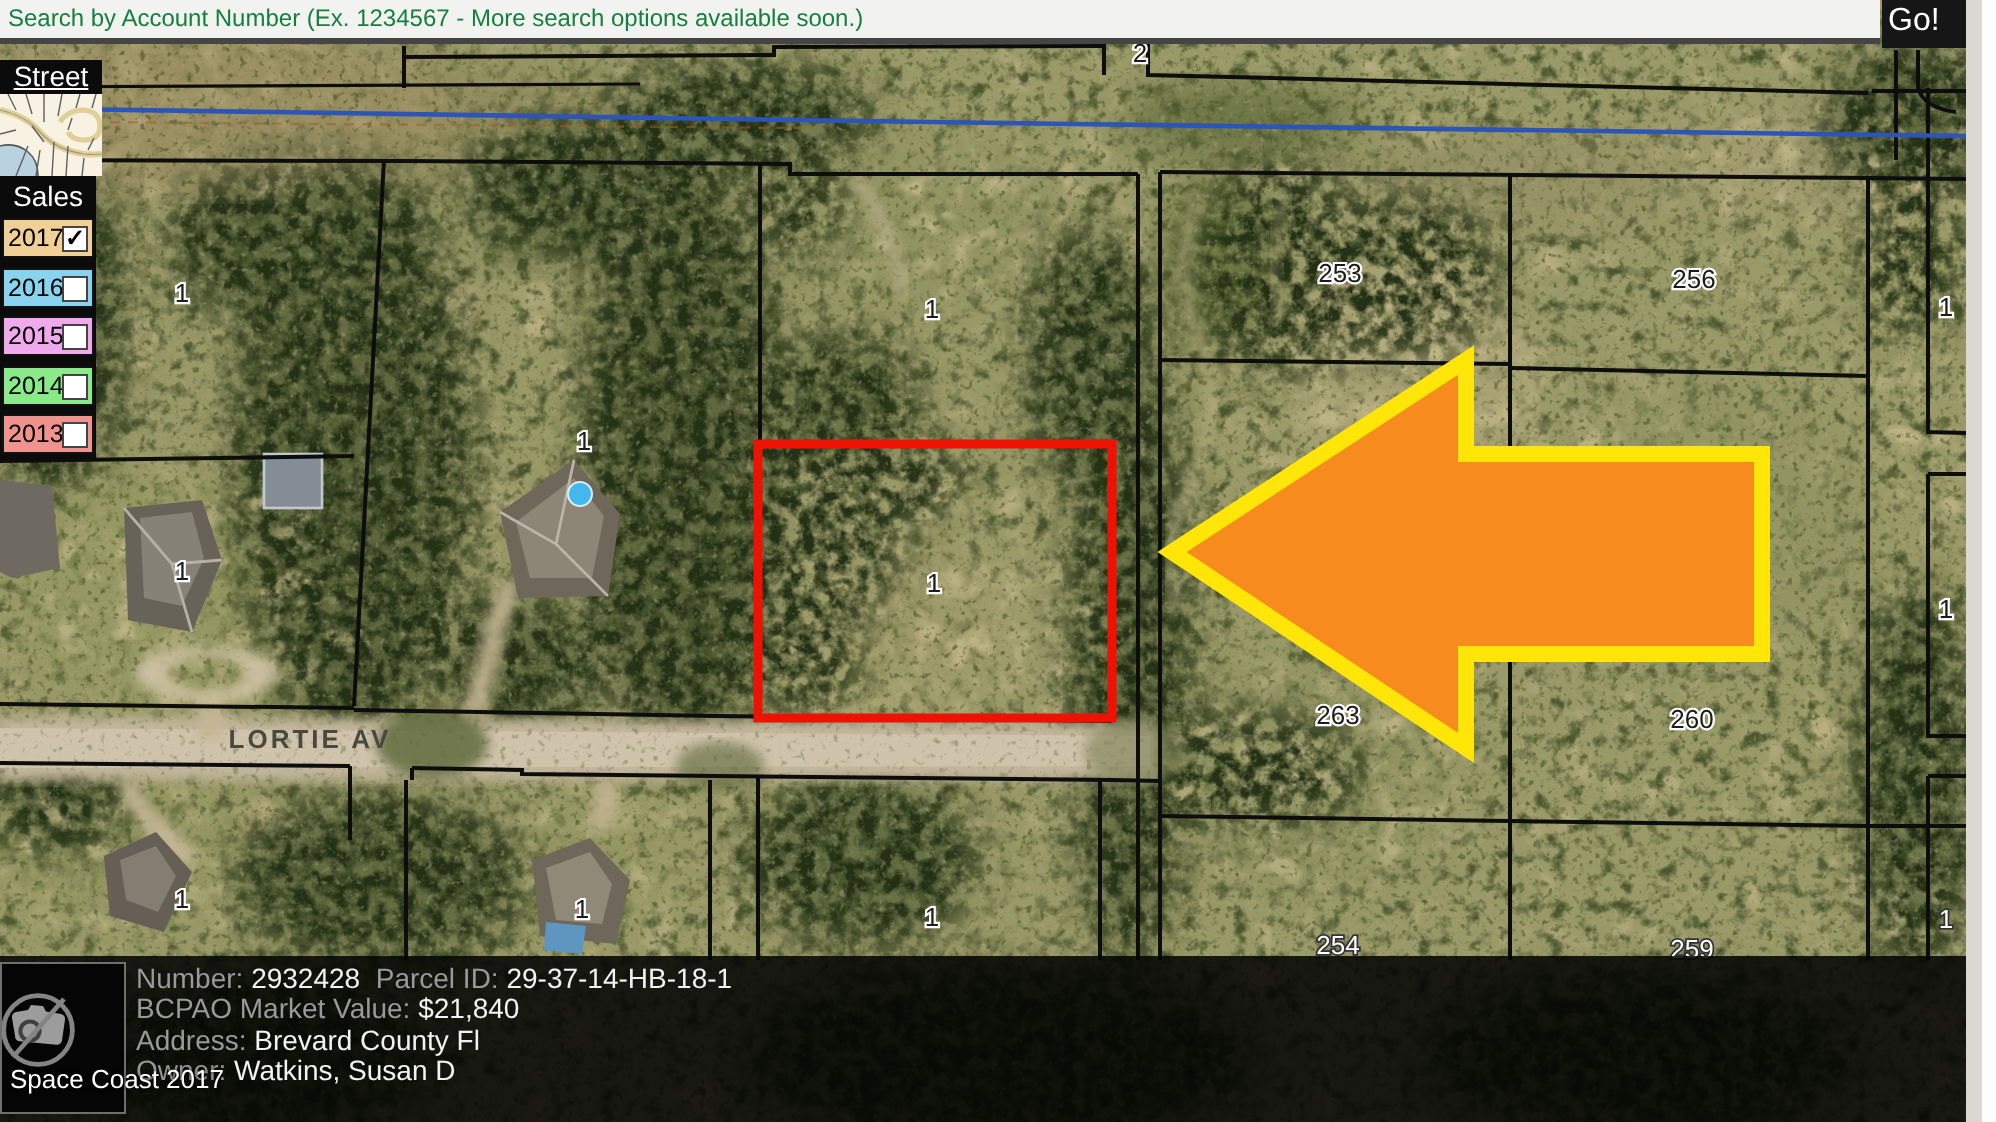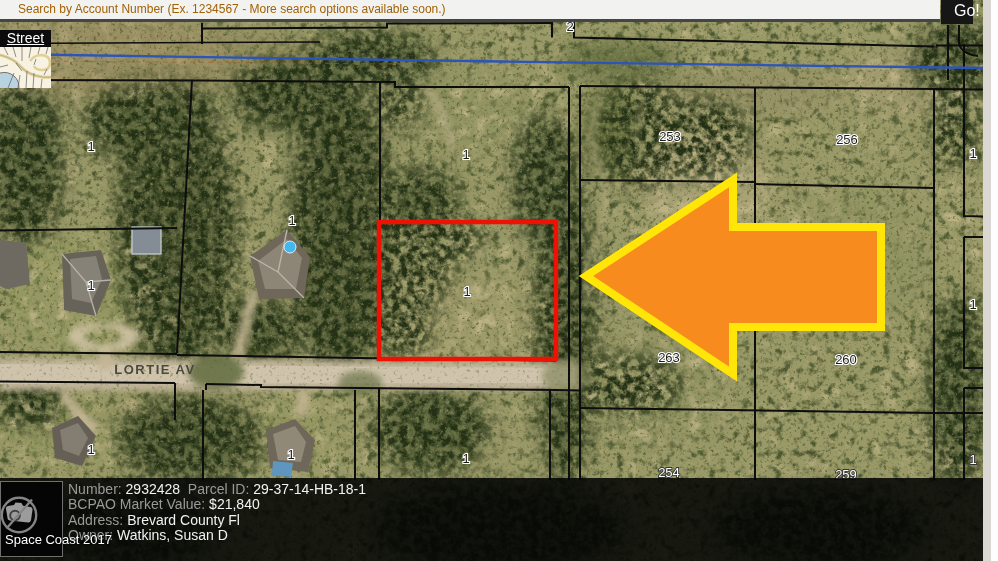--- a/index.html
+++ b/index.html
@@ -1,19 +1,19 @@
 <!DOCTYPE html>
 <html><head>
 <meta charset="utf-8">
 <style>
 html,body{margin:0;padding:0;}
 #stage{position:relative;width:998px;height:561px;overflow:hidden;font-family:"Liberation Sans",sans-serif;background:#7d8556;}
 #mapsvg{position:absolute;left:0;top:0;}
-#topbar{position:absolute;left:0;top:0;width:940px;height:22px;background:#f2f2f0;border-bottom:3px solid #454545;color:#a16207;font-size:12px;line-height:19px;padding-left:18px;box-sizing:border-box;white-space:nowrap;}
-#gobtn{position:absolute;left:941px;top:0;width:32px;height:24px;background:#161616;color:#fff;font-size:16px;line-height:22px;padding-left:13px;box-sizing:border-box;}
+#topbar{position:absolute;left:0;top:0;width:940px;height:22px;background:#f2f2f0;border-bottom:3px solid #454545;color:#15803d;font-size:12px;line-height:19px;padding-left:4px;box-sizing:border-box;white-space:nowrap;}
+#gobtn{position:absolute;left:941px;top:0;width:58px;height:24px;background:#161616;color:#fff;font-size:16px;line-height:22px;padding-left:3px;box-sizing:border-box;}
 #scroll{position:absolute;left:983px;top:0;width:15px;height:561px;background:#fdfdfd;}
 #scroll .track{position:absolute;left:0;top:0;width:8px;height:561px;background:#dbd8d3;}
 #streetlbl{position:absolute;left:0;top:30px;width:51px;height:17px;background:#0b0b0b;color:#fff;font-size:14px;line-height:17px;text-align:center;text-decoration:underline;}
 #thumb{position:absolute;left:0;top:47px;width:51px;height:41px;}
 #salespanel{position:absolute;left:0;top:88px;width:48px;height:142px;background:#0b0b0b;}
 #saleslbl{color:#fff;font-size:14px;line-height:20px;text-align:center;}
 .yrrow{position:absolute;left:1px;width:46px;height:20px;border:1px solid #111;font-size:12.5px;line-height:19px;color:#000;padding-left:2px;box-sizing:border-box;}
 .cb{position:absolute;right:2px;top:3px;width:11px;height:11px;background:#fff;border:1px solid #444;font-size:12px;line-height:11px;text-align:center;font-weight:bold;}
 #botpanel{position:absolute;left:0;top:478px;width:983px;height:83px;background:rgba(4,5,3,0.87);}
 #photobox{position:absolute;left:0;top:3px;width:61px;height:74px;background:#050505;border:1px solid #6f6f6f;}
@@ -281,20 +281,28 @@
 <div id="streetlbl">Street</div>
 <svg id="thumb" width="51" height="41" xmlns="http://www.w3.org/2000/svg">
 <rect width="51" height="41" fill="#f7f2e2"></rect>
 <path d="M0,26 Q8,24 14,29 Q19,33 19,41 L0,41 Z" fill="#b9d2e0"></path>
 <path d="M0,26 Q8,24 14,29 Q19,33 19,41" fill="none" stroke="#555" stroke-width="0.8"></path>
 <path d="M0,8 Q13,11 20,19 Q28,28 42,30 Q47,30.5 51,30" fill="none" stroke="#e0cf96" stroke-width="3"></path>
 <path d="M0,8 Q13,11 20,19 Q28,28 42,30 Q47,30.5 51,30" fill="none" stroke="#7a7a6a" stroke-width="0.6" opacity="0.6"></path>
 <path d="M30,14 Q34,8 42,8 Q50,9 50,16 Q50,23 42,23 Q36,23 34,19" fill="none" stroke="#e0cf96" stroke-width="2.6"></path>
 <path d="M4,0 L8,8 M13,0 L16,10 M22,0 L22,14 M31,0 L29,11 M40,0 L38,7 M48,0 L46,7 M0,20 L8,18 M16,16 L22,24 M14,26 L8,41 M20,28 L18,41 M27,24 L26,41 M34,26 L33,41 M42,32 L41,41 M47,22 L44,28 M36,12 L34,18" fill="none" stroke="#5f5f5f" stroke-width="0.7"></path>
 </svg>
+<div id="salespanel">
+  <div id="saleslbl">Sales</div>
+  <div class="yrrow" style="top:21px;background:#f0d095;">2017<span class="cb">✓</span></div>
+  <div class="yrrow" style="top:46px;background:#88d4ef;">2016<span class="cb"></span></div>
+  <div class="yrrow" style="top:70px;background:#f1a9ee;">2015<span class="cb"></span></div>
+  <div class="yrrow" style="top:95px;background:#8aea8a;">2014<span class="cb"></span></div>
+  <div class="yrrow" style="top:119px;background:#f0928e;">2013<span class="cb"></span></div>
+</div>
 <div id="botpanel">
   <div id="photobox">
     <svg width="59" height="72" xmlns="http://www.w3.org/2000/svg">
       <circle cx="18" cy="33" r="17.2" fill="none" stroke="#848484" stroke-width="2.4"></circle>
       <path d="M5,27 a2.5,2.5 0 0 1 2,-3 l6,-1 1.5,-2.5 6,0.5 1.5,2.8 7.5,1.2 a2.5,2.5 0 0 1 2,2.8 l-1.5,10.5 a2.5,2.5 0 0 1 -2.8,2.1 l-18.5,-1.8 a2.5,2.5 0 0 1 -2.2,-2.7 z" fill="#9c9c9c"></path>
       <circle cx="14" cy="33.5" r="4.8" fill="none" stroke="#3f3f3f" stroke-width="2"></circle>
       <line x1="5.5" y1="46.5" x2="31" y2="17.5" stroke="#848484" stroke-width="2.4"></line>
     </svg>
   </div>
   <div id="bottext">

